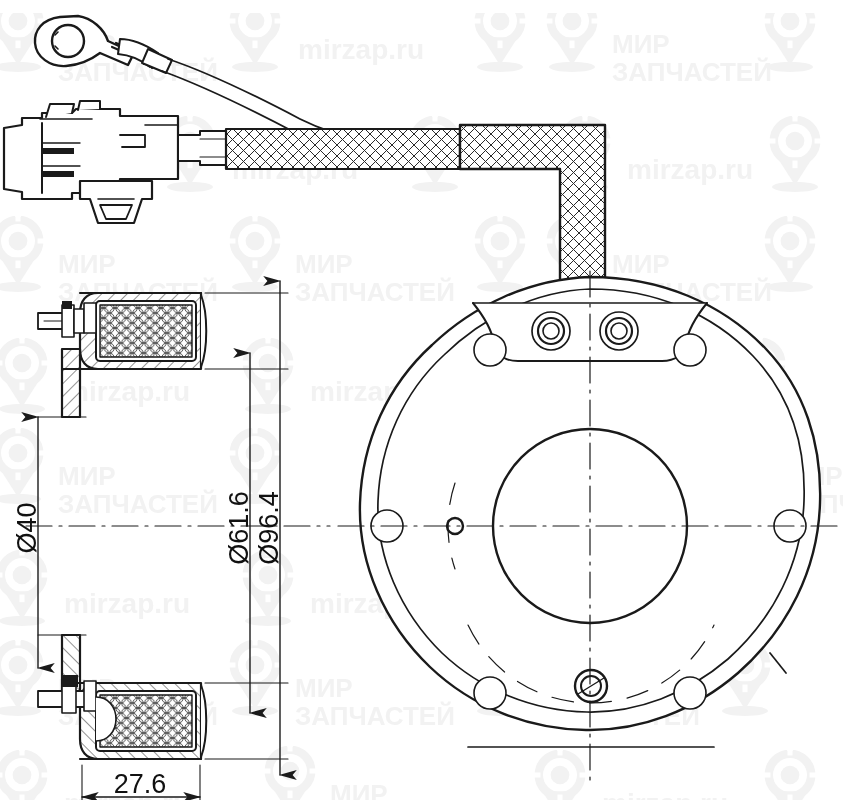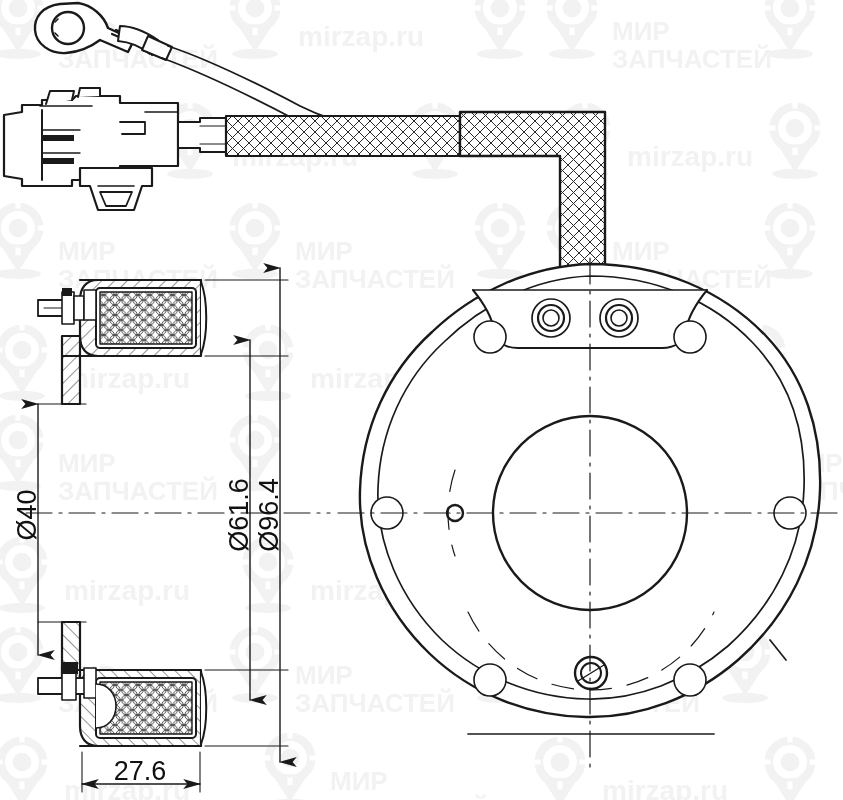--- a/index.html
+++ b/index.html
@@ -1,18 +1,18 @@
 <!DOCTYPE html>
 <html><head>
 <meta charset="utf-8">
 <style>
   html,body{margin:0;padding:0;background:#ffffff;}
   body{width:843px;height:800px;overflow:hidden;
        font-family:"Liberation Sans",sans-serif;position:relative;}
-  #stage{position:absolute;left:0;top:0;width:843px;height:588px;background:#fff;}
+  #stage{position:absolute;left:0;top:13px;width:843px;height:588px;background:#fff;}
   #wm,#art{position:absolute;left:0;top:0;width:843px;height:800px;}
   #wm{z-index:1;}
   #art{z-index:2;}
   .wm-txt{font-family:"Liberation Sans",sans-serif;font-weight:bold;}
 </style>
 </head>
 <body>
 
 <div id="stage">
 

